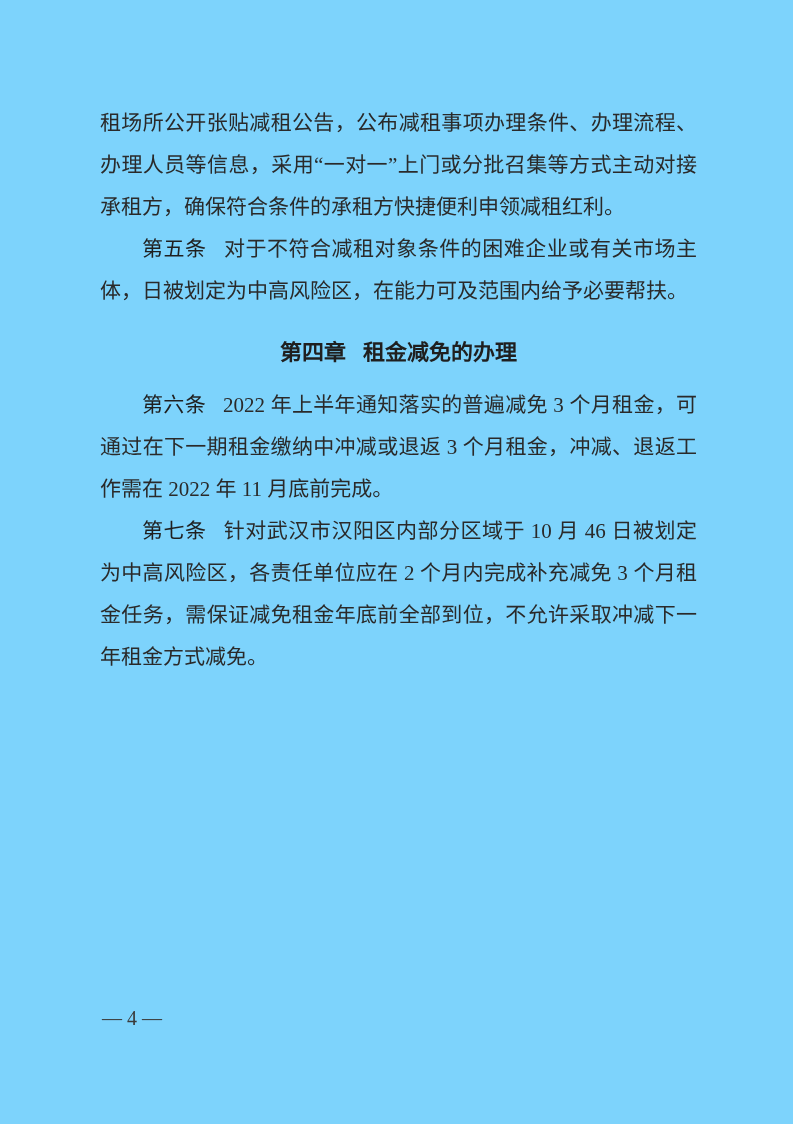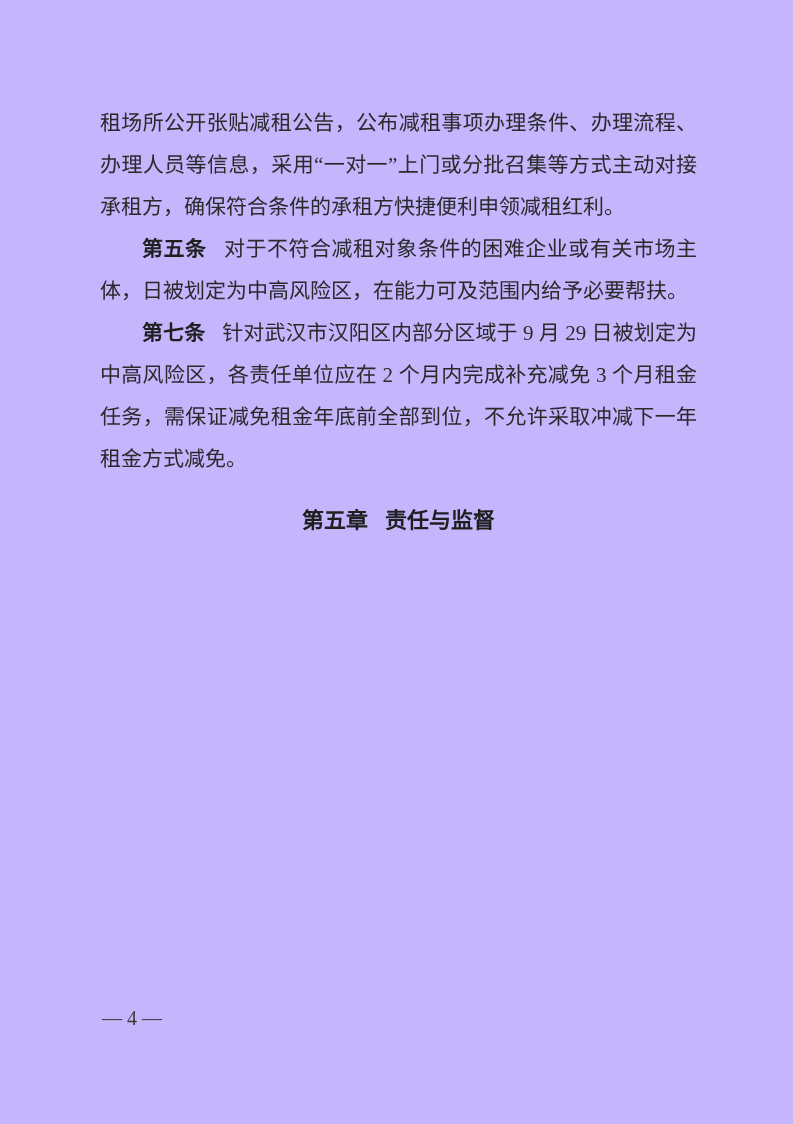--- a/index.html
+++ b/index.html
@@ -4,21 +4,21 @@
 <style>
   html, body {
     margin: 0;
     padding: 0;
     background: #ffffff;
   }
   .page {
     position: relative;
     width: 793px;
     height: 1124px;
-    background: #c4b5fd;
+    background: #7dd3fc;
     overflow: hidden;
     font-family: "Liberation Serif", "DejaVu Serif", serif;
     color: #2a2a2a;
   }
   .content {
     position: absolute;
     left: 100px;
     top: 102px;
     width: 597px;
   }
@@ -27,21 +27,21 @@
     font-size: 21px;
     line-height: 42px;
     text-align: justify;
     text-indent: 2em;
     word-break: break-all;
   }
   .para.no-indent {
     text-indent: 0;
   }
   .article-label {
-    font-weight: bold;
+    font-weight: normal;
     font-family: "Liberation Sans", "DejaVu Sans", sans-serif;
     margin-right: 0.55em;
     color: #1f1f1f;
   }
   .chapter {
     margin: 20px 0 10px 0;
     text-align: center;
     text-indent: 0;
     font-size: 22px;
     line-height: 42px;
@@ -70,30 +70,34 @@
 
     <p class="para no-indent">
       <span>租场所公开张贴减租公告，公布减租事项办理条件、办理流程、办理人员等信息，采用“一对一”上门或分批召集等方式主动对接承租方，确保符合条件的承租方快捷便利申领减租红利。</span>
     </p>
 
     <p class="para">
       <span class="article-label">第五条</span>
       <span>对于不符合减租对象条件的困难企业或有关市场主体，日被划定为中高风险区，在能力可及范围内给予必要帮扶。</span>
     </p>
 
+    <h2 class="para chapter">
+      <span>第四章</span>
+      <span class="chapter-title">租金减免的办理</span>
+    </h2>
 
+    <p class="para">
+      <span class="article-label">第六条</span>
+      <span>2022 年上半年通知落实的普遍减免 3 个月租金，可通过在下一期租金缴纳中冲减或退返 3 个月租金，冲减、退返工作需在 2022 年 11 月底前完成。</span>
+    </p>
 
     <p class="para">
       <span class="article-label">第七条</span>
-      <span>针对武汉市汉阳区内部分区域于 9 月 29 日被划定为中高风险区，各责任单位应在 2 个月内完成补充减免 3 个月租金任务，需保证减免租金年底前全部到位，不允许采取冲减下一年租金方式减免。</span>
+      <span>针对武汉市汉阳区内部分区域于 10 月 46 日被划定为中高风险区，各责任单位应在 2 个月内完成补充减免 3 个月租金任务，需保证减免租金年底前全部到位，不允许采取冲减下一年租金方式减免。</span>
     </p>
 
 
-    <h2 class="para chapter">
-      <span>第五章</span>
-      <span class="chapter-title">责任与监督</span>
-    </h2>
 
 
   </div>
 
   <div class="footer">— 4 —</div>
 </div>
 
 </body></html>

